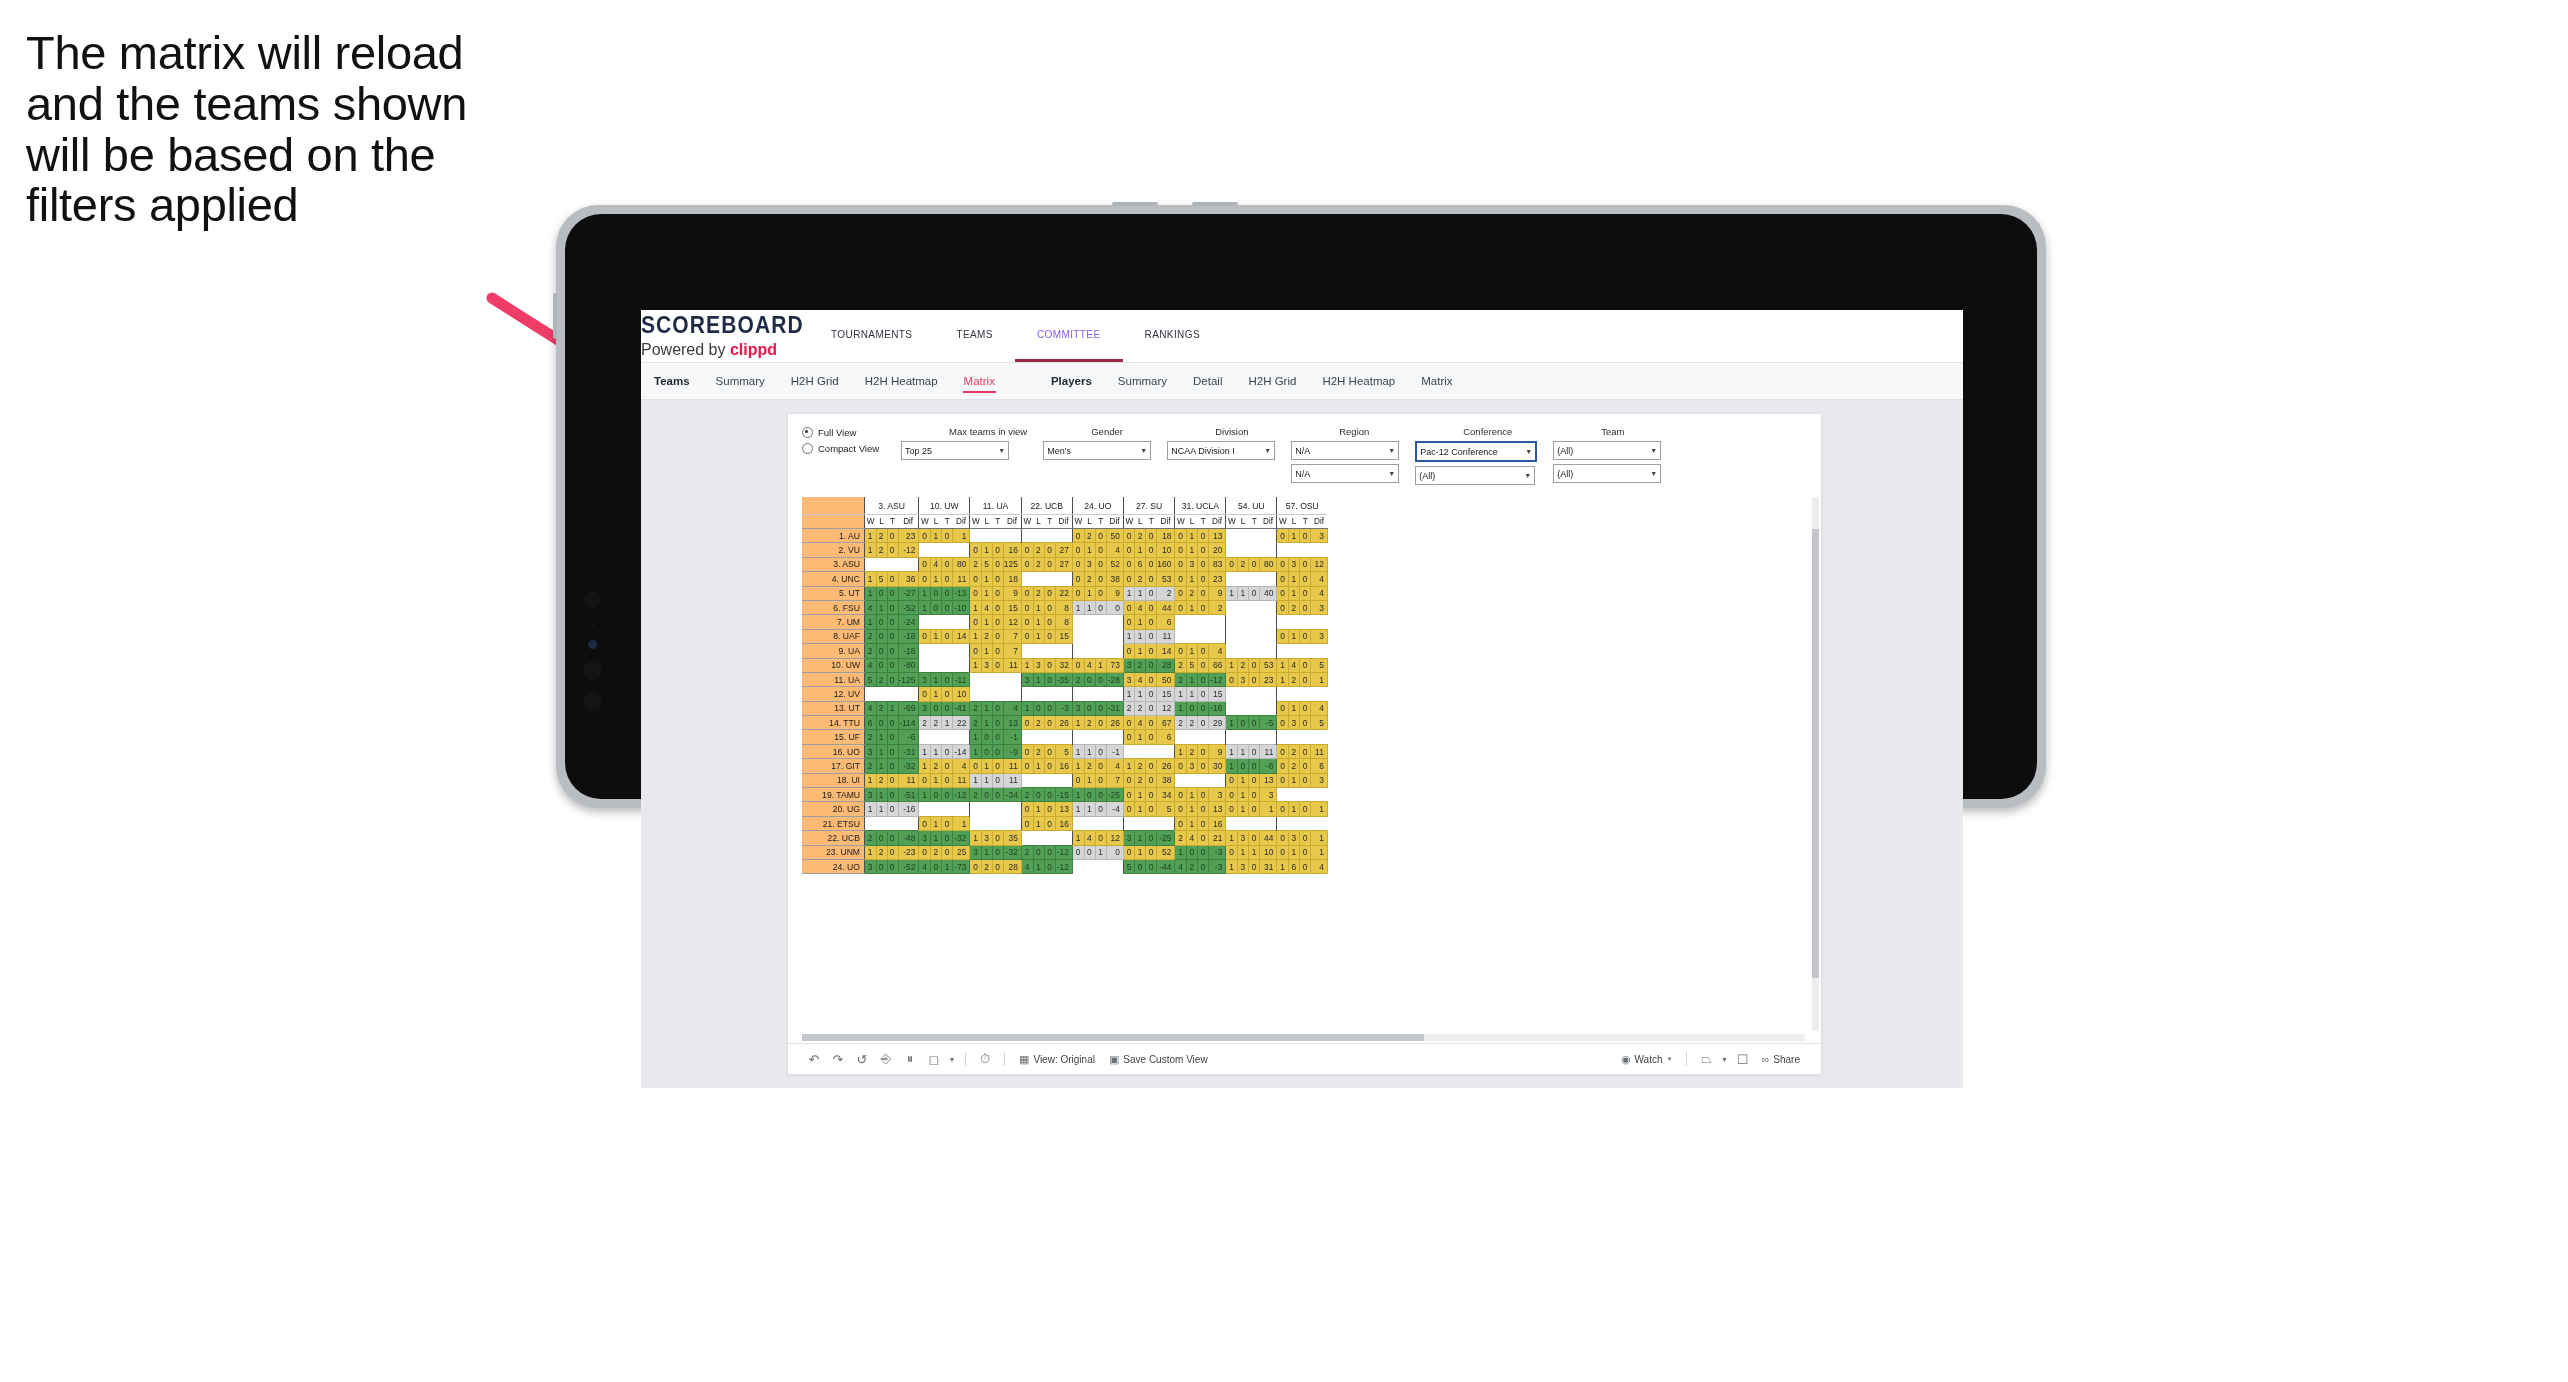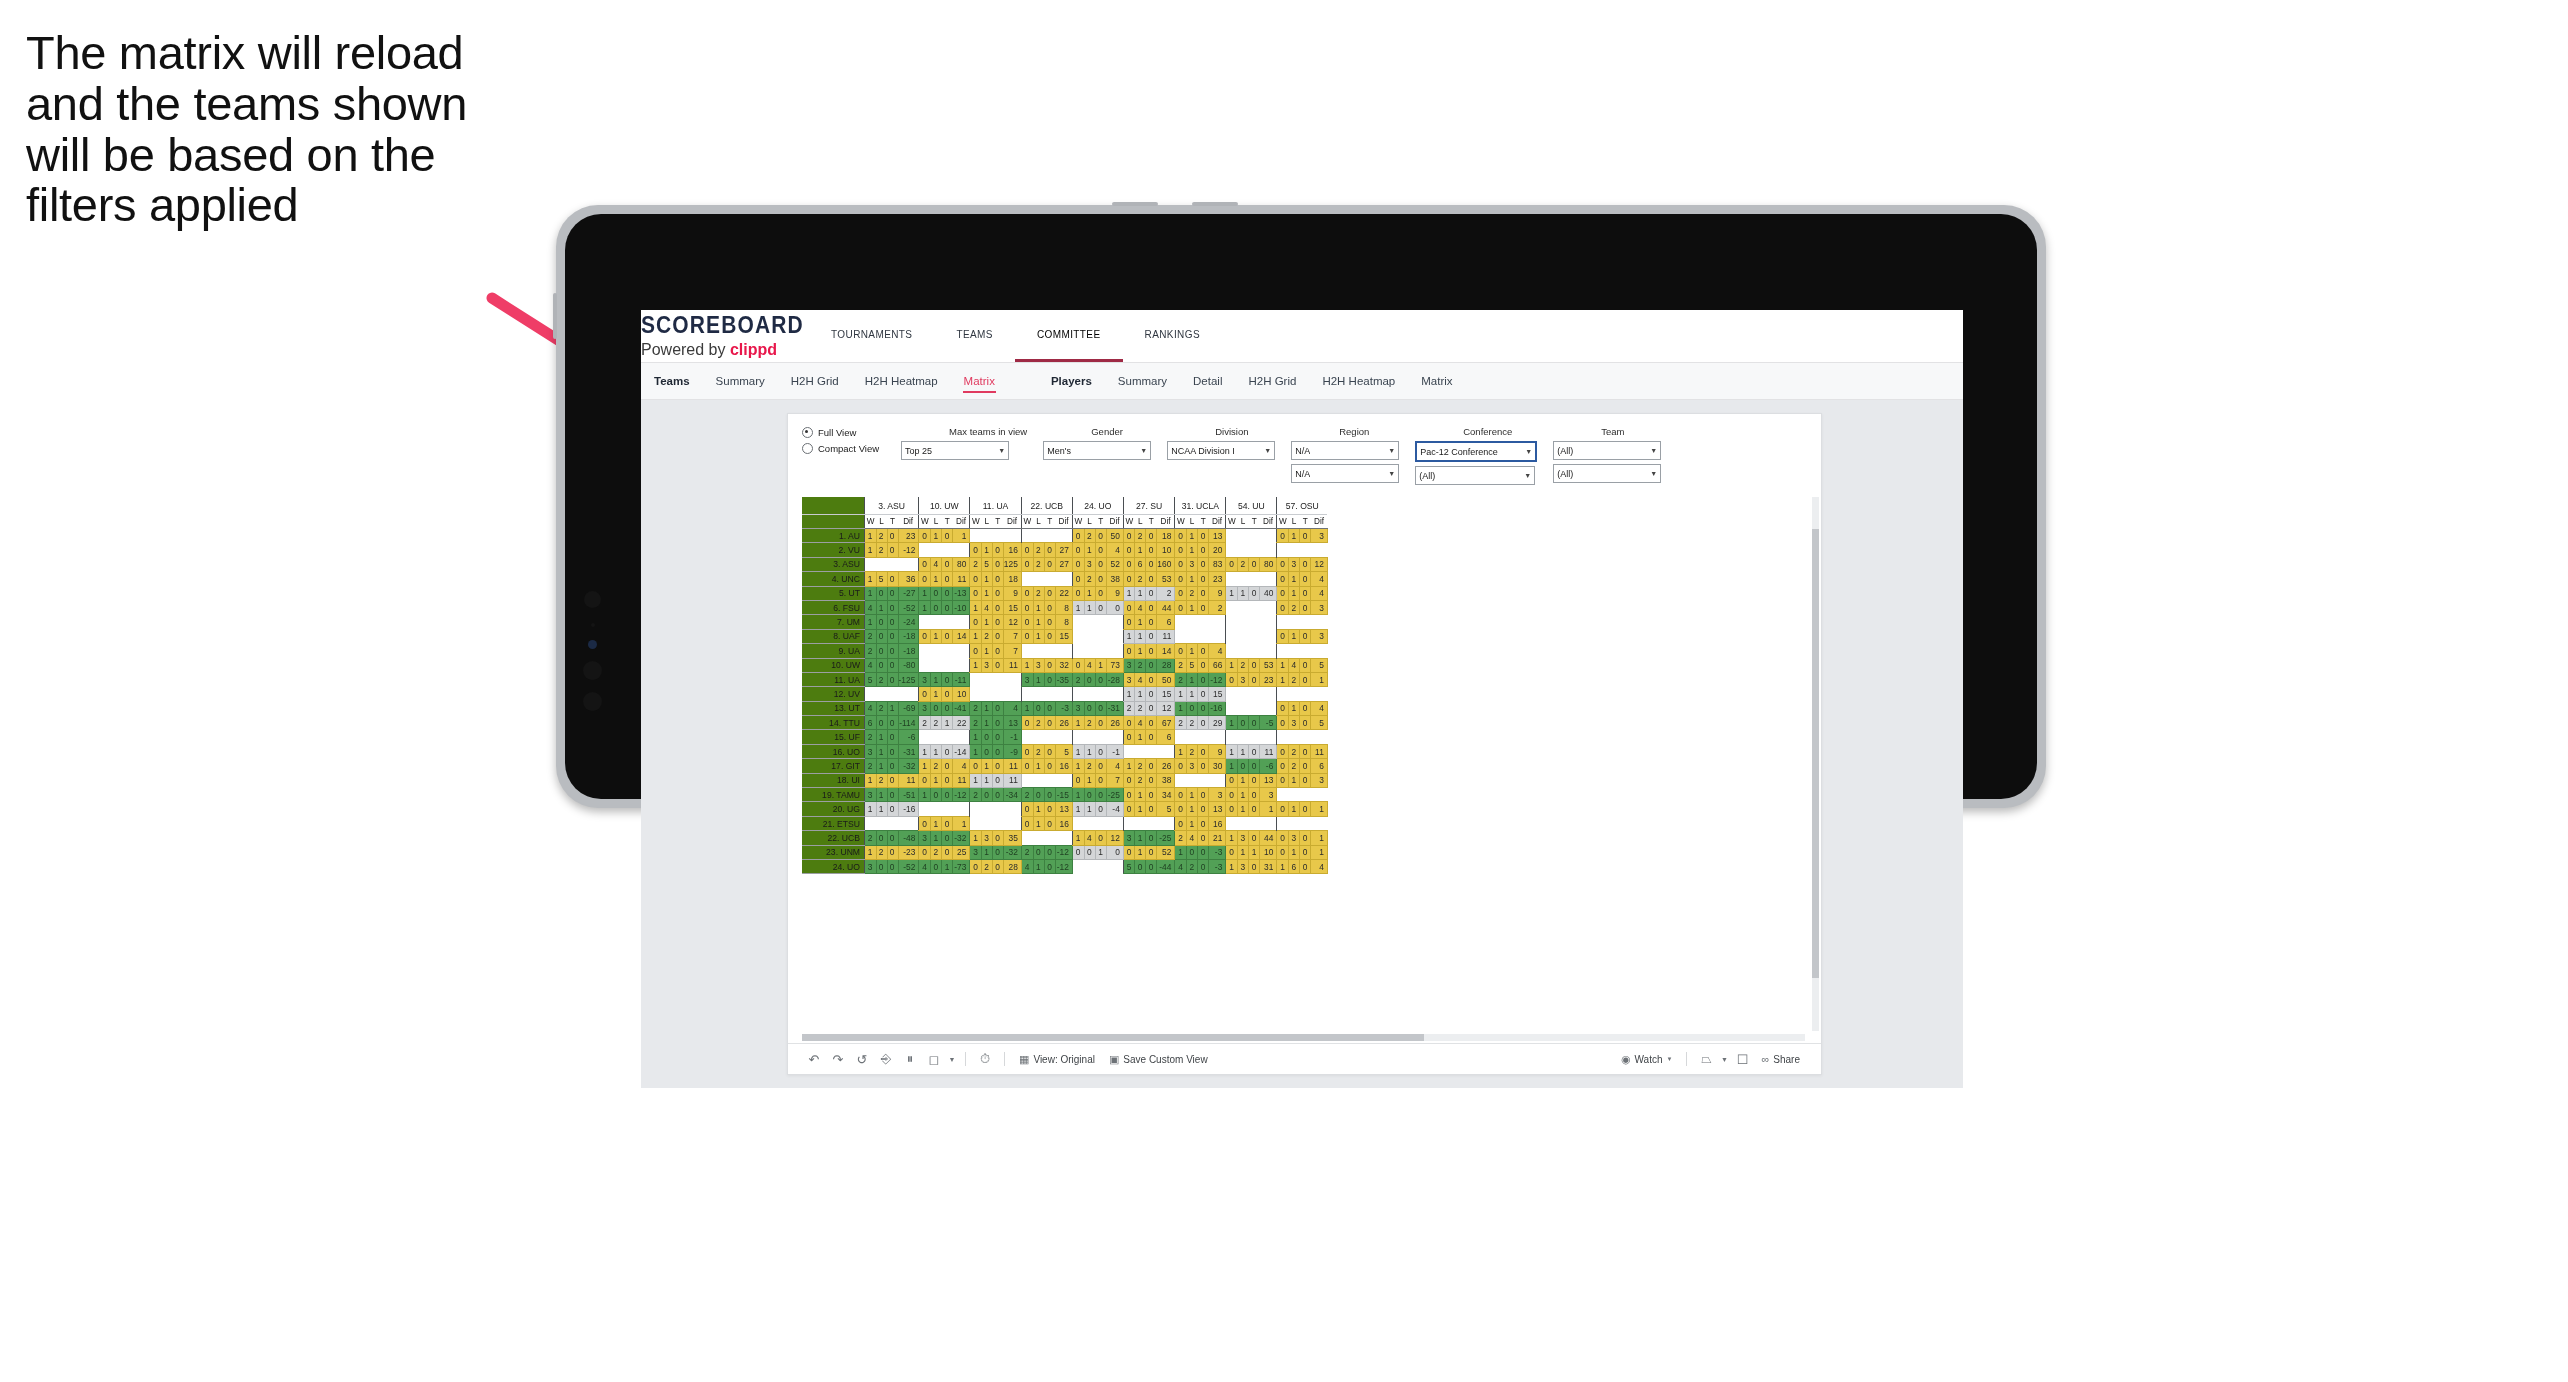--- a/index.html
+++ b/index.html
@@ -49,21 +49,21 @@
     transform:scaleY(1.18);transform-origin:left center;
   }
   .logo-sub{font-size:16px;color:#3b3b3b;margin-top:6px;}
   .logo-sub b{color:#e8174b;font-weight:bold;}
   .topnav{display:flex;align-items:stretch;height:100%;margin-left:18px;}
   .topnav a{
     display:flex;align-items:center;padding:12px 22px;font-size:10px;
     color:#2f3640;text-decoration:none;letter-spacing:.4px;
     border-bottom:3px solid transparent;
   }
-  .topnav a.active{border-bottom-color:#9f2a45;color:#000000;}
+  .topnav a.active{border-bottom-color:#9f2a45;color:#8b5cf6;}
 
   .subnav{
     height:36px;background:#f7f8f9;display:flex;align-items:center;
     border-bottom:1px solid #e2e2e4;
   }
   .subnav .grp{display:flex;align-items:center;}
   .subnav .it{
     font-size:11.5px;color:#3a4450;padding:0 13px;position:relative;
     height:36px;display:flex;align-items:center;
   }
@@ -103,21 +103,21 @@
   .rdot.on:after{
     content:"";position:absolute;left:2px;top:2px;width:3px;height:3px;border-radius:50%;background:#333;
   }
 
   
   .mwrap{flex:1;padding:0 16px 0 14px;overflow:hidden;position:relative;}
   table.mx{border-collapse:collapse;table-layout:fixed;font-size:8.4px;color:#222;}
   table.mx th,table.mx td{padding:0;margin:0;}
   .rowlab{
     width:58px;text-align:right;padding-right:4px !important;font-size:8.6px;color:#1a1a1a;
-    border-bottom:1px solid #9b9fa3;background:#4d7c0f;white-space:nowrap;
+    border-bottom:1px solid #9b9fa3;background:#fdba74;white-space:nowrap;
   }
   .hdr-team{
     height:17px;text-align:center;font-size:8.6px;font-weight:normal;color:#1a1a1a;
     border-bottom:1px solid #c9ccd0;
   }
   .hdr-sub{
     height:13px;text-align:center;font-size:8.2px;font-weight:normal;color:#1a1a1a;
     border-bottom:1px solid #6e7276;
   }
   .cell{

